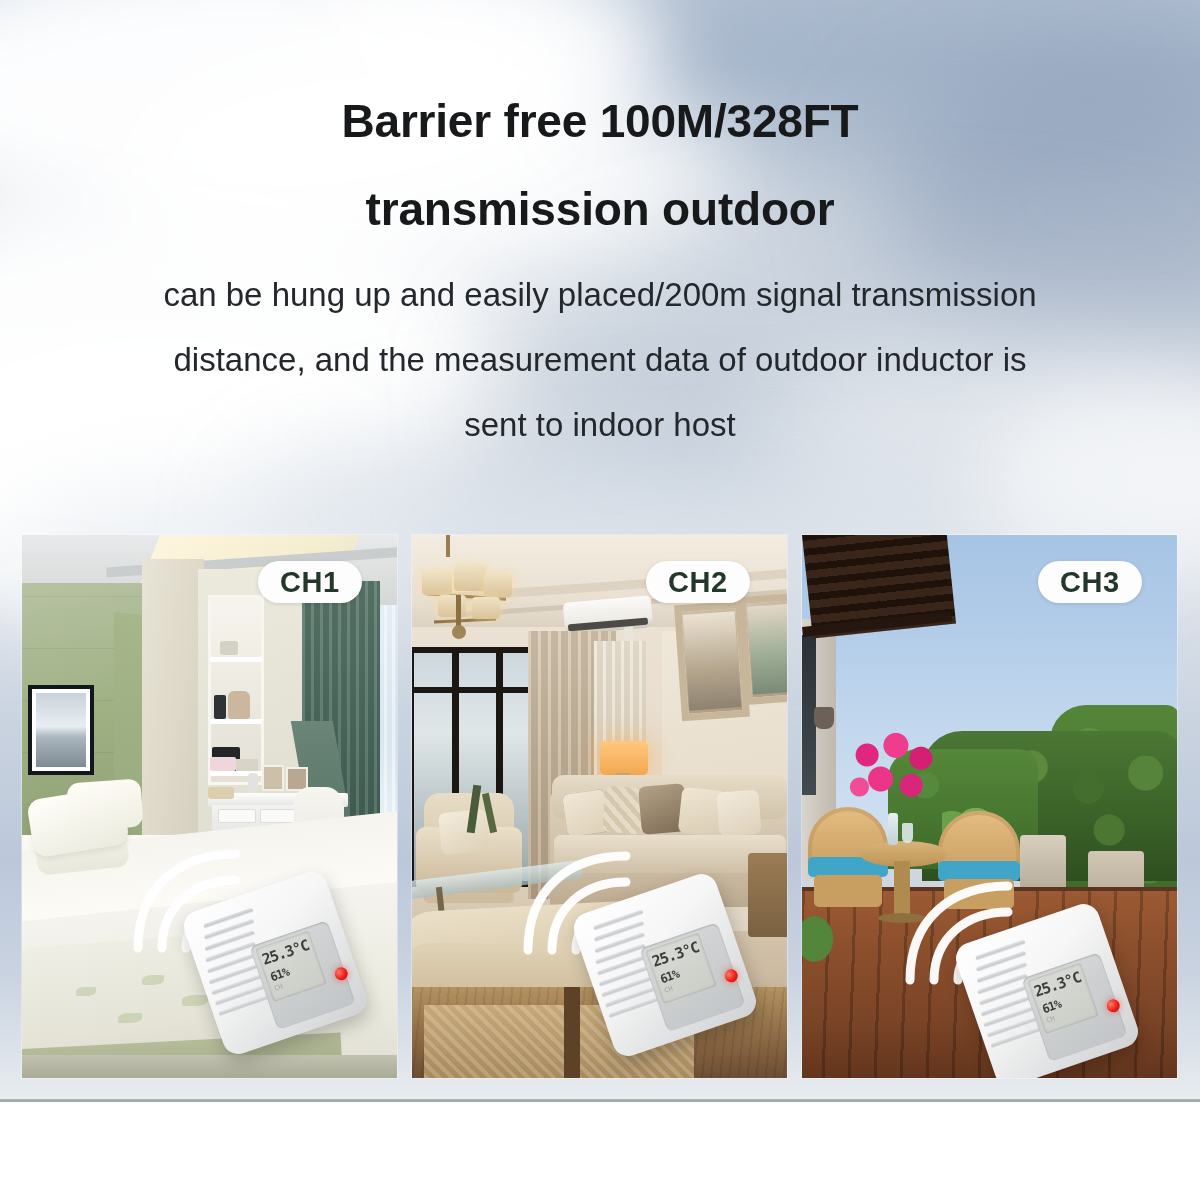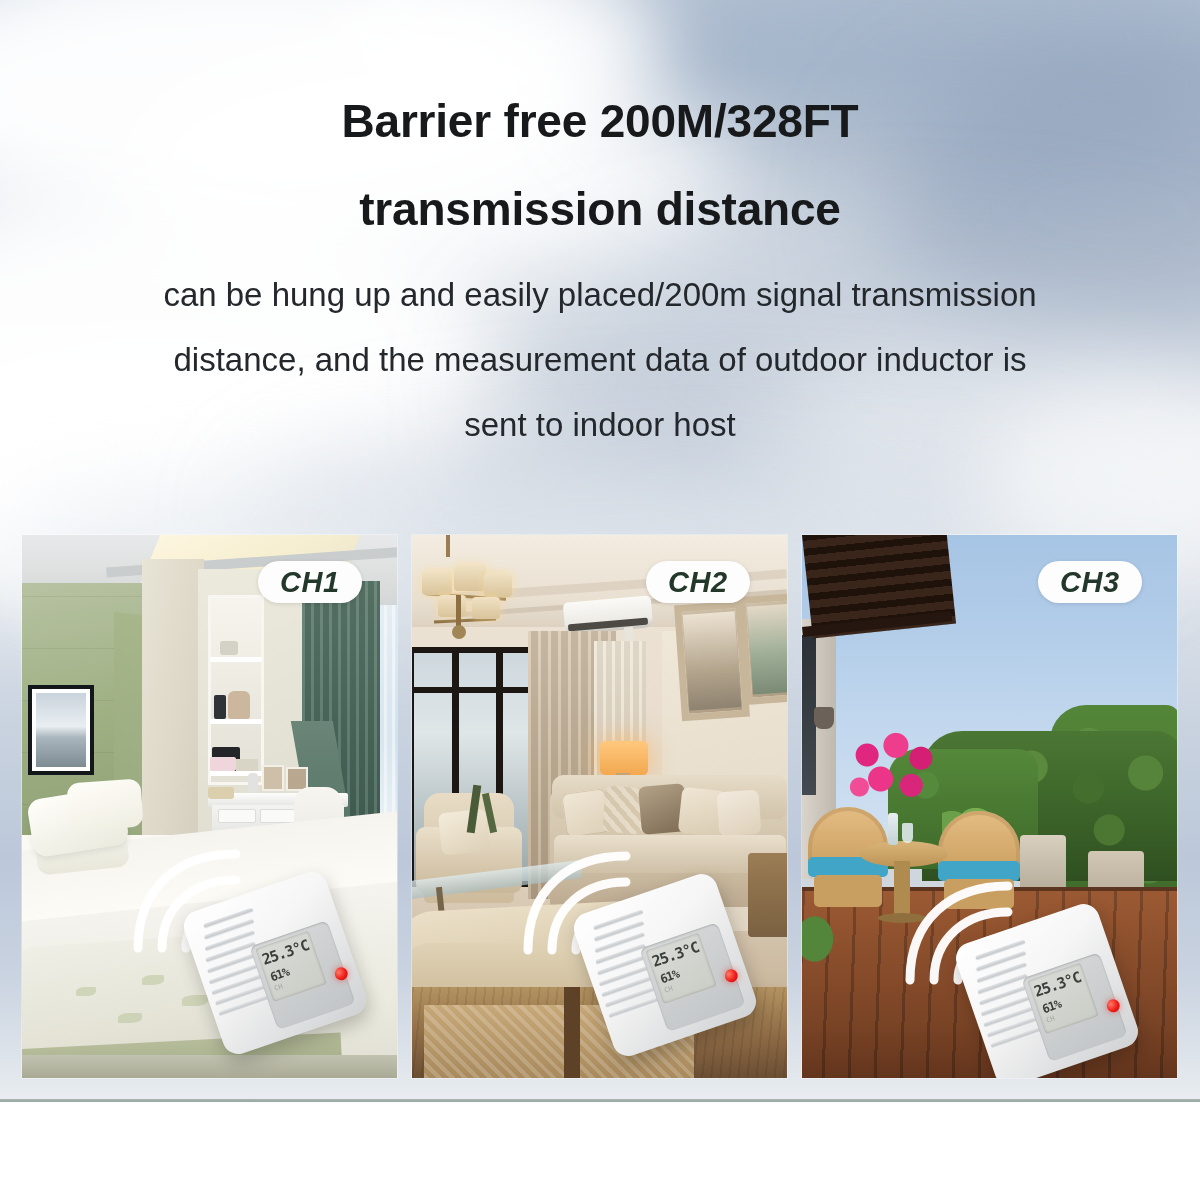--- a/index.html
+++ b/index.html
@@ -412,21 +412,20 @@
   
   .chbadge {
     position:absolute; z-index:12;
     height:42px; padding:0 22px;
     background:#fdfdfd;
     border-radius:21px;
     display:flex; align-items:center; justify-content:center;
     font-size:29px; font-weight:bold; color:#23382a;
     letter-spacing:0.5px;
     box-shadow:0 1px 4px rgba(0,0,0,0.12);
-    font-style:italic;
   }
   .ch1 { left:258px; top:561px; }
   .ch2 { left:646px; top:561px; }
   .ch3 { left:1038px; top:561px; }
 
   
   .divider { position:absolute; left:0; top:1099px; width:1200px; height:3px;
     background:linear-gradient(180deg,#aab6b2 0%, #97a6a1 100%); z-index:20; }
   .footer { position:absolute; left:0; top:1102px; width:1200px; height:98px; background:#ffffff; z-index:19; }
 </style>
@@ -445,22 +444,22 @@
     <div class="cloud c7"></div>
     <div class="cloud c8"></div>
     <div class="cloud c9"></div>
     <div class="cloud c10"></div>
     <div class="cloud c11"></div>
     <div class="cloud c12"></div>
   </div>
 
   <div class="textwrap">
     <div class="headline">
-      <div class="l1">Barrier free 200M/328FT</div>
-      <div class="l2">transmission distance</div>
+      <div class="l1">Barrier free 100M/328FT</div>
+      <div class="l2">transmission outdoor</div>
     </div>
     <div class="sub">
       <div class="s1">can be hung up and easily placed/200m signal transmission</div>
       <div class="s2">distance, and the measurement data of outdoor inductor is</div>
       <div class="s3">sent to indoor host</div>
     </div>
   </div>
 
   <div class="panels">
 

